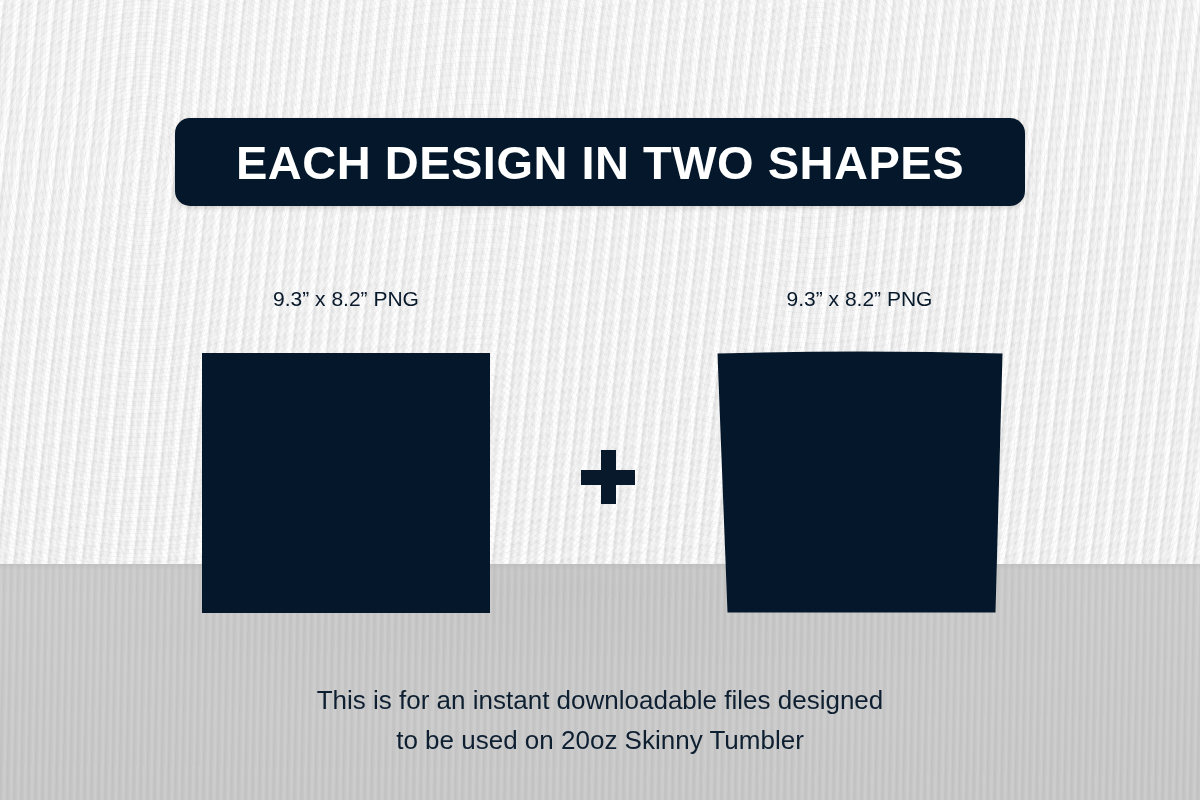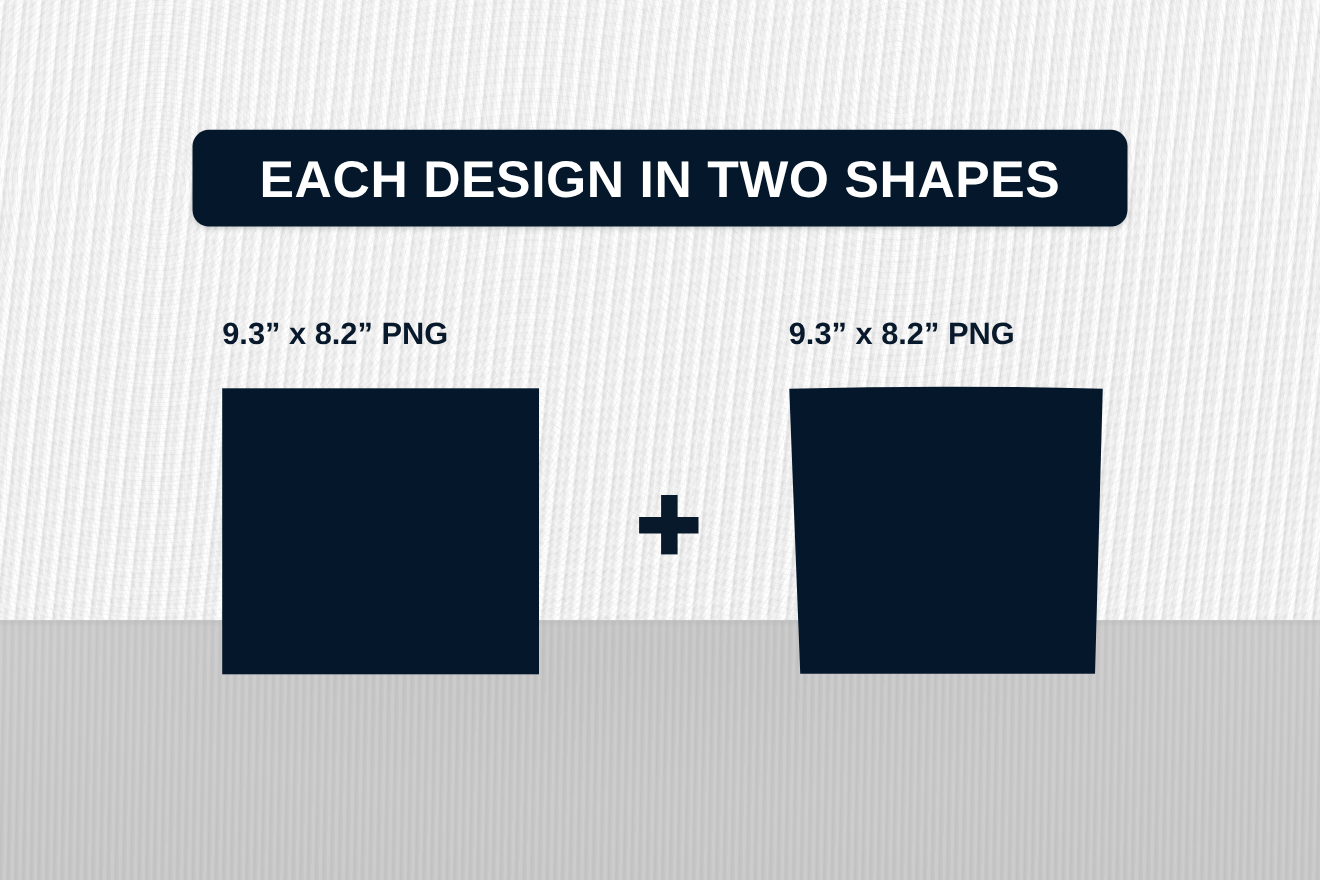--- a/index.html
+++ b/index.html
@@ -106,23 +106,24 @@
     letter-spacing: 0.5px;
     line-height: 1;
     white-space: nowrap;
     text-align: center;
   }
 
   
   .shape-label {
     position: absolute;
     color: #08192b;
-    font-size: 28px;
-    font-weight: bold;
+    font-size: 21px;
+    font-weight: normal;
     line-height: 1.42;
+    text-align: center;
     white-space: nowrap;
   }
   .shape-label.left  { left: 202px; top: 284px; width: 288px; }
   .shape-label.right { left: 717px; top: 284px; width: 285px; }
 
   
   .shape-straight {
     position: absolute;
     left: 202px;
     top: 353px;
@@ -200,14 +201,18 @@
     <svg viewBox="0 0 300 275" xmlns="http://www.w3.org/2000/svg" aria-hidden="true">
       <path d="M 7.5 8.5 Q 150 4.5 292.5 8.5 L 285.5 267.5 L 17.5 267.5 Z" fill="#05182b"></path>
     </svg>
   </div>
 
   <div class="plus">
     <div class="bar-h"></div>
     <div class="bar-v"></div>
   </div>
 
+  <div class="caption">
+    <div>This is for an instant downloadable files designed</div>
+    <div>to be used on 20oz Skinny Tumbler</div>
+  </div>
 
 </div>
 
 </body></html>

